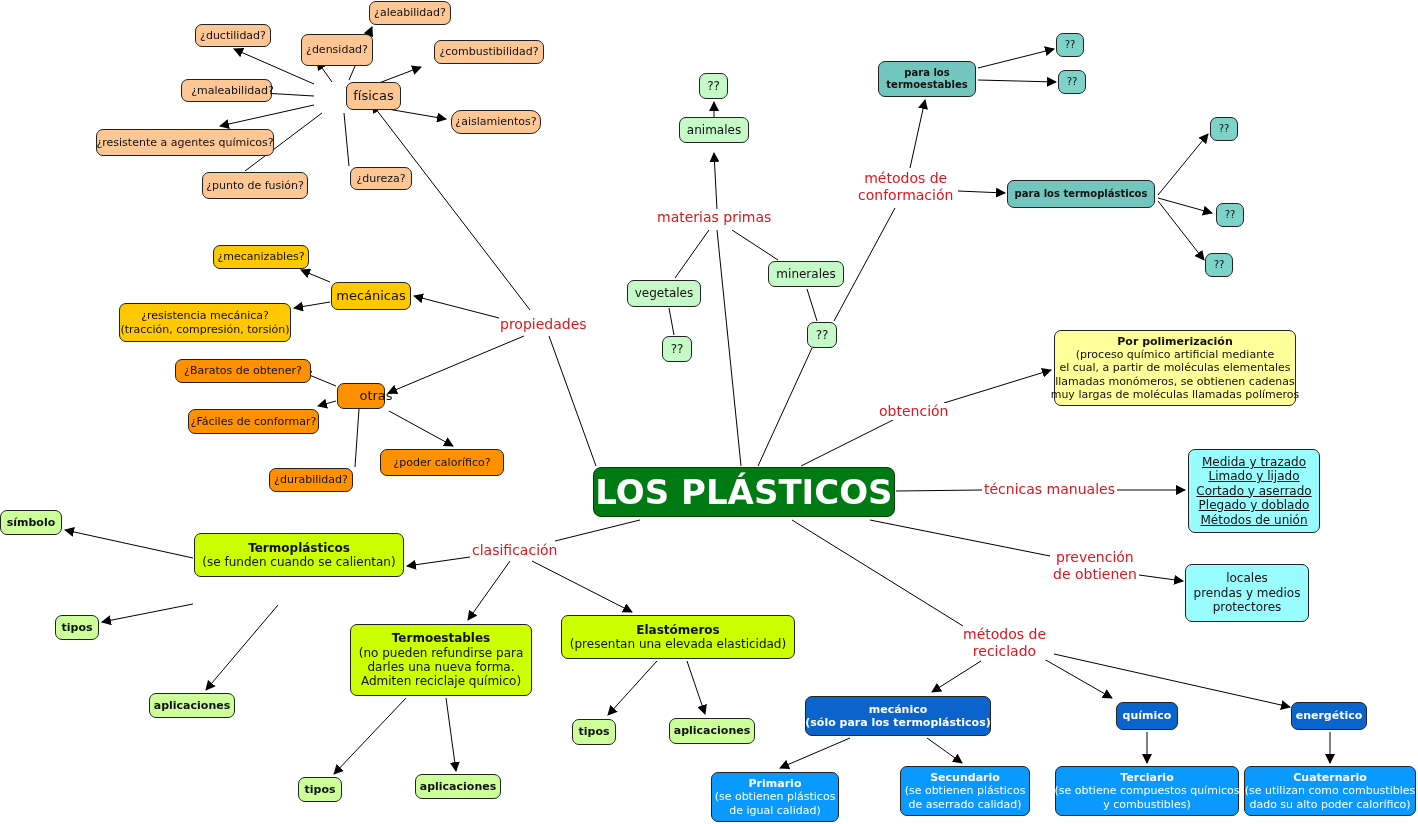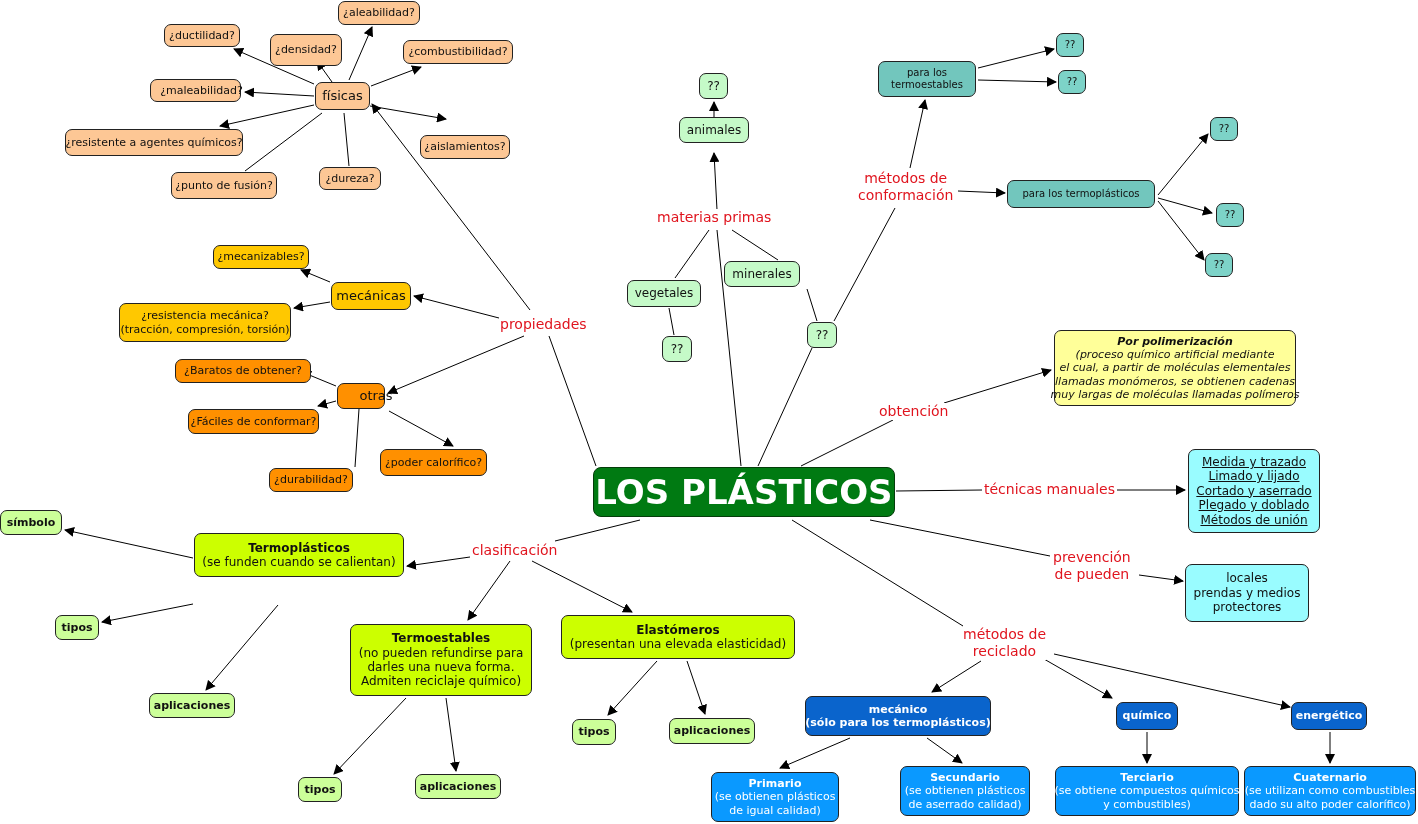--- a/index.html
+++ b/index.html
@@ -5,30 +5,30 @@
   html, body { margin: 0; padding: 0; background: #ffffff; }
   body { width: 1418px; height: 824px; position: relative; overflow: hidden;
          font-family: "DejaVu Sans", sans-serif; }
   #links { position: absolute; left: 0; top: 0; width: 1418px; height: 824px; }
   .node { position: absolute; box-sizing: border-box; border: 1px solid #222;
           border-radius: 7px; text-align: center; color: #111;
           display: flex; flex-direction: column; justify-content: center; align-items: center;
           line-height: 1.2; white-space: nowrap; }
   .lbl { position: absolute; color: #e0141e; text-align: center; line-height: 1.2;
          background: #fff; white-space: nowrap; font-size: 14px; }
-  .peach { background: #fdc795; font-size: 11px; }
+  .peach { background: #fdc795; font-size: 11px; margin-left: 31px; }
   .peach.big { font-size: 13px; }
   .yel { background: #ffc800; font-size: 11px; }
   .yel.big { font-size: 13px; }
   .org { background: #ff9000; font-size: 11px; }
   .org.big { font-size: 13px; padding-left: 30px; }
   .mint { background: #c5fac8; font-size: 12px; }
-  .teal { background: #72c6bd; font-size: 10px; font-weight: normal; }
+  .teal { background: #72c6bd; font-size: 10px; font-weight: bold; }
   .teal.small { font-weight: normal; background: #7dd3c8; }
-  .pale { background: #ffff99; font-size: 11px; font-style: italic; }
+  .pale { background: #ffff99; font-size: 11px; }
   .cyan { background: #99fcff; font-size: 12px; }
   .lime { background: #ccff00; font-size: 12px; }
   .lgreen { background: #ccff99; font-size: 11px; font-weight: bold; }
   .dblue { background: #0a64cc; color: #fff; font-size: 11px; font-weight: bold; }
   .lblue { background: #0a99ff; color: #fff; font-size: 11px; }
   .b { font-weight: bold; }
   .root { background: #007a12; color: #fff; font-weight: bold; font-size: 34px;
           border-radius: 8px; border: 1px solid #043d0a; }
 </style>
 </head>
@@ -121,21 +121,21 @@
 <div class="lbl" style="left:500px;top:316px;">propiedades</div>
 <div class="lbl" style="left:657px;top:209px;">materias primas</div>
 <div class="lbl" style="left:858px;top:170px;">
   <div>métodos de</div>
   <div>conformación</div>
 </div>
 <div class="lbl" style="left:879px;top:403px;">obtención</div>
 <div class="lbl" style="left:984px;top:481px;">técnicas manuales</div>
 <div class="lbl" style="left:1053px;top:549px;">
   <div>prevención</div>
-  <div>de pueden</div>
+  <div>de obtienen</div>
 </div>
 <div class="lbl" style="left:472px;top:542px;">clasificación</div>
 <div class="lbl" style="left:963px;top:626px;">
   <div>métodos de</div>
   <div>reciclado</div>
 </div>
 
 <div class="node peach big" style="left:315px;top:82px;width:55px;height:28px;">
     <span>físicas</span>
   </div>
@@ -147,21 +147,21 @@
   </div>
 <div class="node peach" style="left:338px;top:1px;width:82px;height:24px;">
     <span>¿aleabilidad?</span>
   </div>
 <div class="node peach" style="left:403px;top:40px;width:110px;height:24px;">
     <span>¿combustibilidad?</span>
   </div>
 <div class="node peach" style="left:150px;top:79px;width:91px;height:23px;padding-left:12px;">
     <span>¿maleabilidad?</span>
   </div>
-<div class="node peach" style="left:420px;top:135px;width:90px;height:24px;">
+<div class="node peach" style="left:420px;top:110px;width:90px;height:24px;border-radius:10px;">
     <span>¿aislamientos?</span>
   </div>
 <div class="node peach" style="left:65px;top:129px;width:178px;height:27px;">
     <span>¿resistente a agentes químicos?</span>
   </div>
 <div class="node peach" style="left:171px;top:172px;width:106px;height:27px;">
     <span>¿punto de fusión?</span>
   </div>
 <div class="node peach" style="left:319px;top:167px;width:62px;height:23px;">
     <span>¿dureza?</span>
@@ -183,37 +183,37 @@
   </div>
 <div class="node org" style="left:175px;top:359px;width:136px;height:24px;">
     <span>¿Baratos de obtener?</span>
   </div>
 <div class="node org" style="left:188px;top:409px;width:131px;height:25px;">
     <span>¿Fáciles de conformar?</span>
   </div>
 <div class="node org" style="left:269px;top:468px;width:84px;height:24px;">
     <span>¿durabilidad?</span>
   </div>
-<div class="node org" style="left:380px;top:449px;width:107px;height:27px;">
+<div class="node org" style="left:380px;top:449px;width:124px;height:27px;">
     <span>¿poder calorífico?</span>
   </div>
 
 <div class="node mint" style="left:679px;top:117px;width:70px;height:26px;">
     <span>animales</span>
   </div>
 <div class="node mint" style="left:699px;top:73px;width:29px;height:26px;">
     <span>??</span>
   </div>
 <div class="node mint" style="left:627px;top:280px;width:74px;height:27px;">
     <span>vegetales</span>
   </div>
 <div class="node mint" style="left:662px;top:336px;width:30px;height:26px;">
     <span>??</span>
   </div>
-<div class="node mint" style="left:724px;top:261px;width:76px;height:26px;">
+<div class="node mint" style="left:768px;top:261px;width:76px;height:26px;">
     <span>minerales</span>
   </div>
 <div class="node mint" style="left:807px;top:322px;width:30px;height:26px;">
     <span>??</span>
   </div>
 
 <div class="node teal" style="left:878px;top:61px;width:98px;height:36px;">
   <span>para los</span>
   <span>termoestables</span>
 </div>

